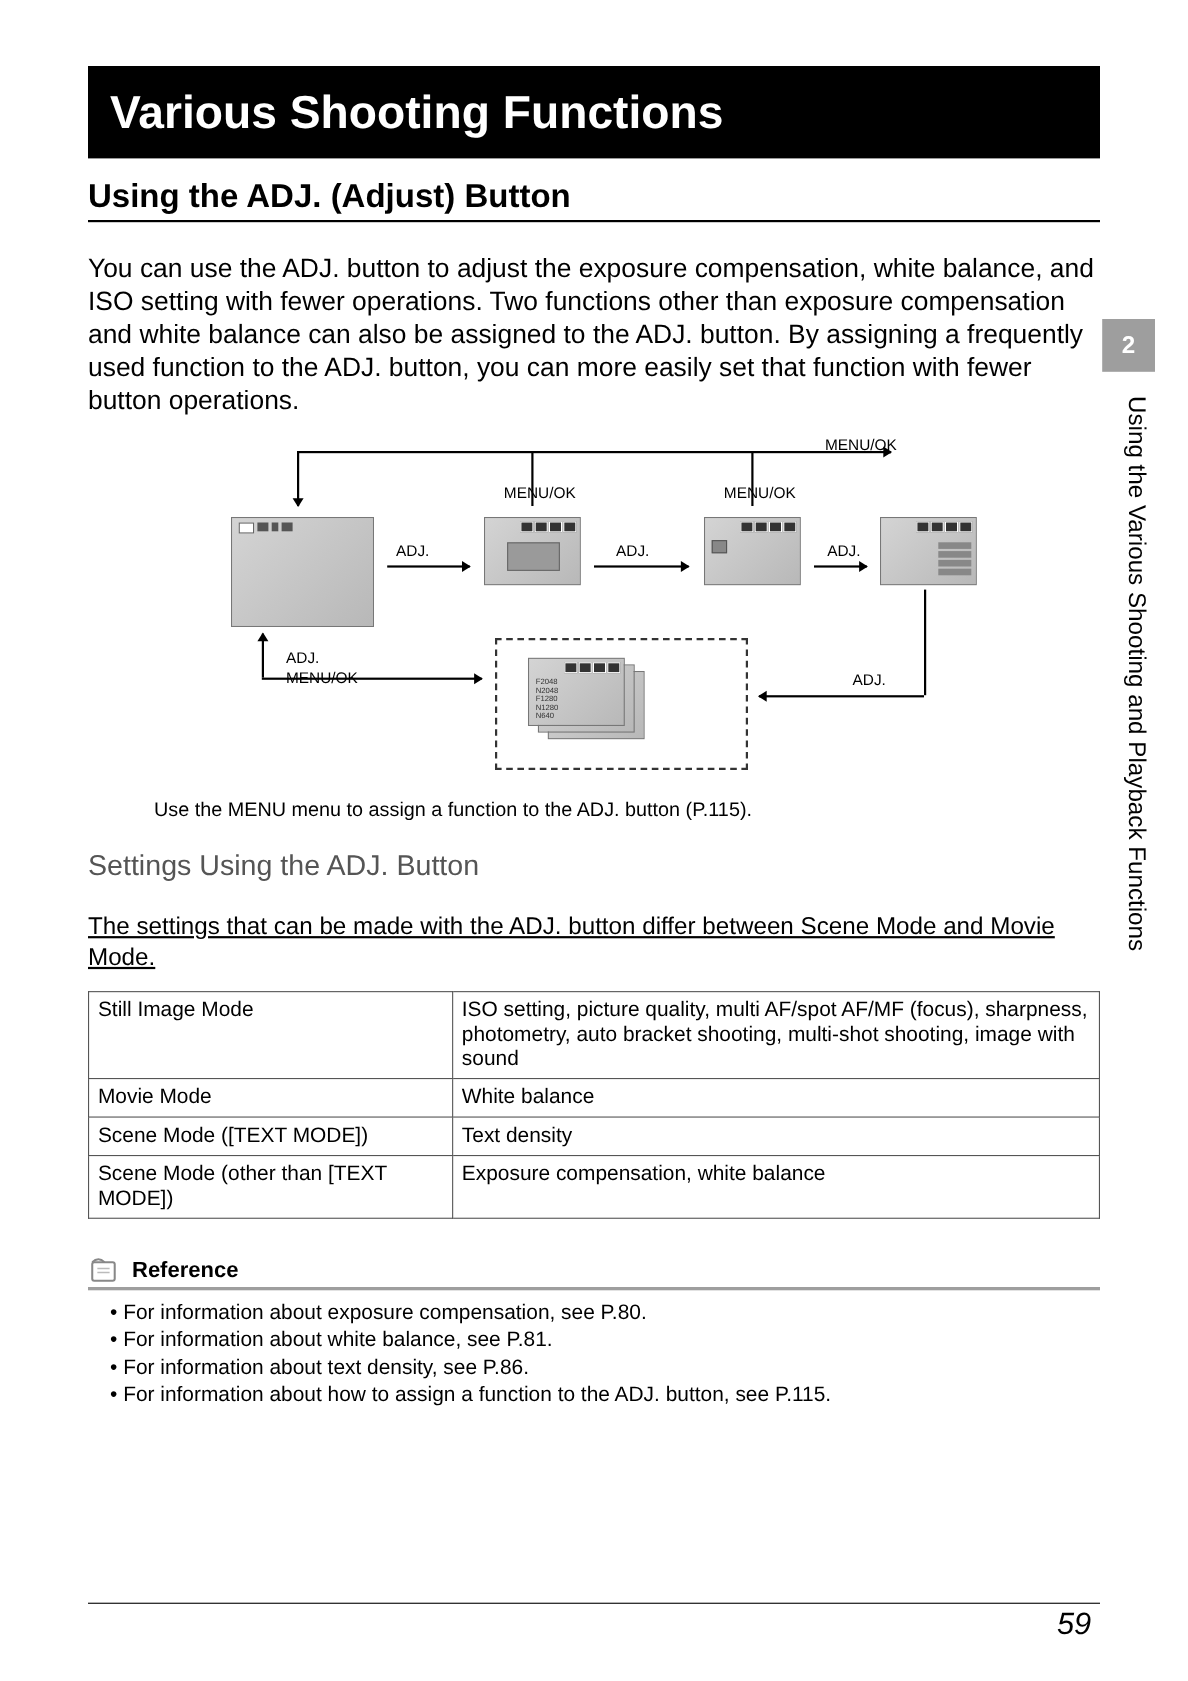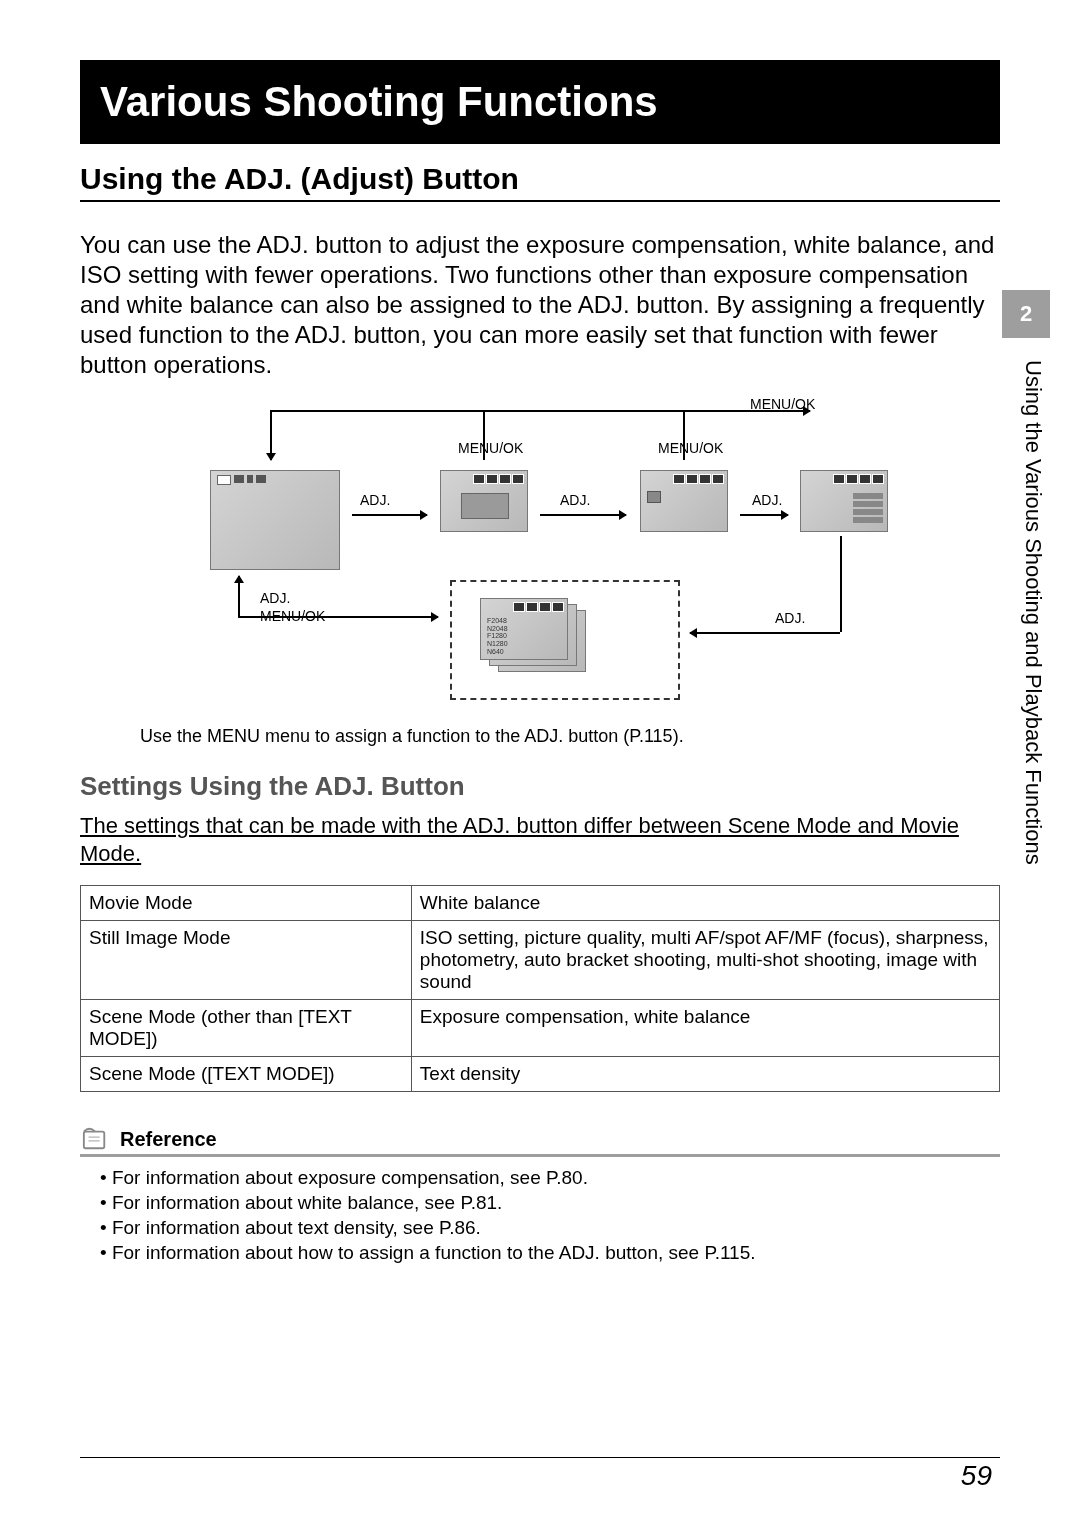--- a/index.html
+++ b/index.html
@@ -113,24 +113,24 @@
   }
   .layered { position:absolute; }
   .layered .screen { position:absolute; }
   
   .diagram-caption {
     text-align: left;
     font-size: 18px;
     margin: 6px 0 24px 60px;
   }
   .sub-heading {
-    font-weight: bold;
+    font-weight: normal;
     font-size: 26px;
     color: #555;
-    margin: 20px 0 10px 0;
+    margin: 20px 0 26px 0;
   }
   .sub-body {
     font-size: 22px;
     line-height: 1.25;
     margin-bottom: 18px;
     text-decoration: underline;
   }
   table.settings {
     width: 100%;
     border-collapse: collapse;
@@ -283,34 +283,34 @@
   </div>
 
   <div class="diagram-caption">Use the MENU menu to assign a function to the ADJ. button (P.115).</div>
 
   <div class="sub-heading">Settings Using the ADJ. Button</div>
   <div class="sub-body">The settings that can be made with the ADJ. button differ between Scene Mode and Movie Mode.</div>
 
   <table class="settings">
     <tbody>
         <tr>
+      <td>Still Image Mode</td>
+      <td>ISO setting, picture quality, multi AF/spot AF/MF (focus), sharpness, photometry, auto bracket shooting, multi-shot shooting, image with sound</td>
+    </tr>
+    <tr>
       <td>Movie Mode</td>
       <td>White balance</td>
     </tr>
     <tr>
-      <td>Still Image Mode</td>
-      <td>ISO setting, picture quality, multi AF/spot AF/MF (focus), sharpness, photometry, auto bracket shooting, multi-shot shooting, image with sound</td>
+      <td>Scene Mode ([TEXT MODE])</td>
+      <td>Text density</td>
     </tr>
     <tr>
       <td>Scene Mode (other than [TEXT MODE])</td>
       <td>Exposure compensation, white balance</td>
-    </tr>
-    <tr>
-      <td>Scene Mode ([TEXT MODE])</td>
-      <td>Text density</td>
     </tr>
   </tbody>
     </table>
 
   <div class="ref-row">
     <span class="ref-icon">
       <svg viewBox="0 0 32 28">
         <rect x="4" y="6" width="22" height="18" rx="2" fill="none" stroke="#888" stroke-width="2"></rect>
         <path d="M4 6 Q10 0 16 6" fill="none" stroke="#888" stroke-width="2"></path>
         <line x1="9" y1="12" x2="21" y2="12" stroke="#bbb" stroke-width="1.5"></line>

